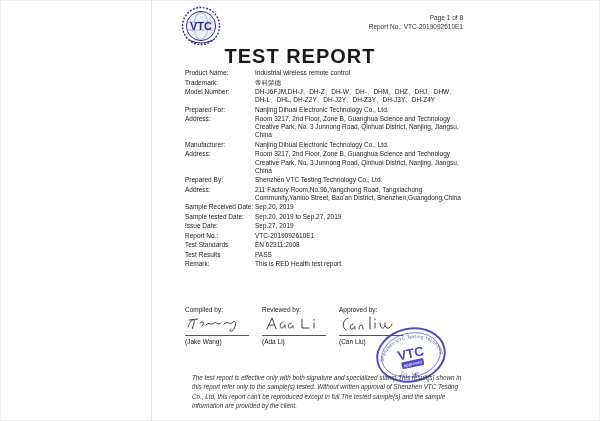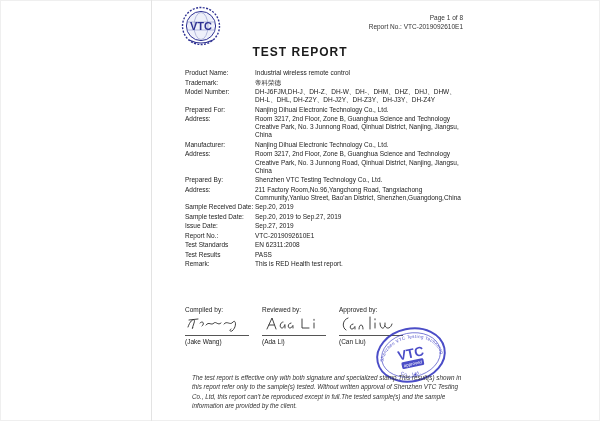--- a/index.html
+++ b/index.html
@@ -6,21 +6,21 @@
   .doc{
     position:relative;width:600px;height:421px;background:#ffffff;overflow:hidden;
     font-family:"Liberation Sans",sans-serif;color:#222;
     box-shadow:inset 0 0 0 1px #efefef;
   }
   .page-edge{position:absolute;left:151px;top:0;bottom:0;width:1px;background:#e3e3e3;}
   .logo{position:absolute;left:180px;top:6px;width:42px;height:42px;}
   .pageinfo{position:absolute;top:13px;left:280px;width:183px;text-align:right;
     font-size:6.5px;line-height:1.4;color:#333;}
   .title{position:absolute;top:45px;left:150px;width:300px;text-align:center;
-    font-size:12px;font-weight:bold;letter-spacing:1px;color:#1b1b1b;}
+    font-size:20px;font-weight:bold;letter-spacing:1px;color:#1b1b1b;}
   .tbl{position:absolute;left:185px;top:69px;width:278px;font-size:6.5px;}
   .row{display:flex;margin-bottom:1.4px;}
   .lbl{width:70px;flex:none;line-height:1.25;color:#222;}
   .val{flex:1;line-height:1.25;color:#222;}
   .sigs{position:absolute;left:185px;top:306px;width:278px;display:flex;font-size:6.5px;}
   .sig-col{width:77px;flex:none;}
   .sig-col .cap{margin-bottom:1px;}
   .sig-col svg{display:block;height:20px;width:65px;}
   .sig-line{width:64px;border-top:1px solid #555;margin:1px 0 2px 0;}
   .stamp{position:absolute;left:374px;top:324px;width:74px;height:62px;

